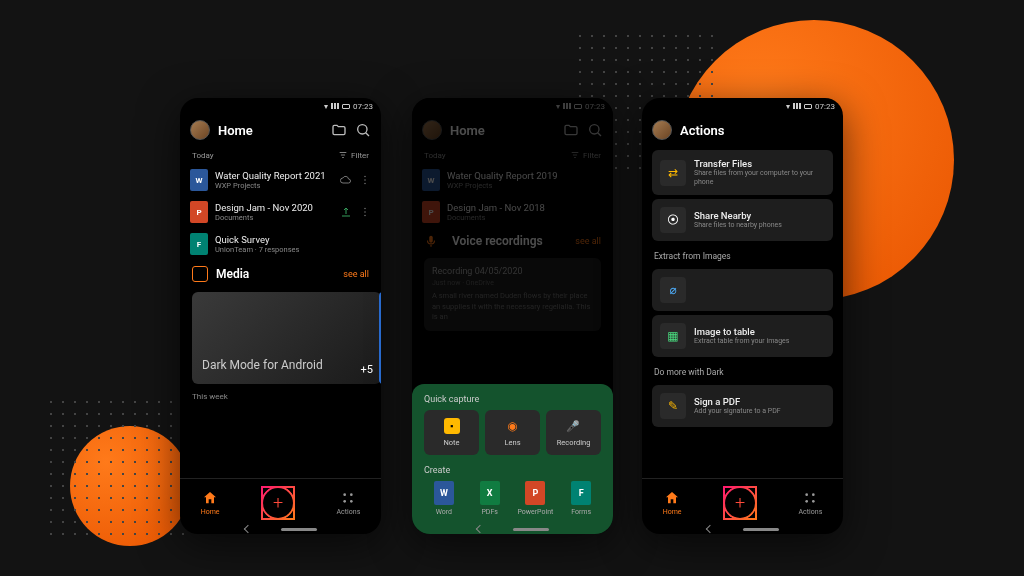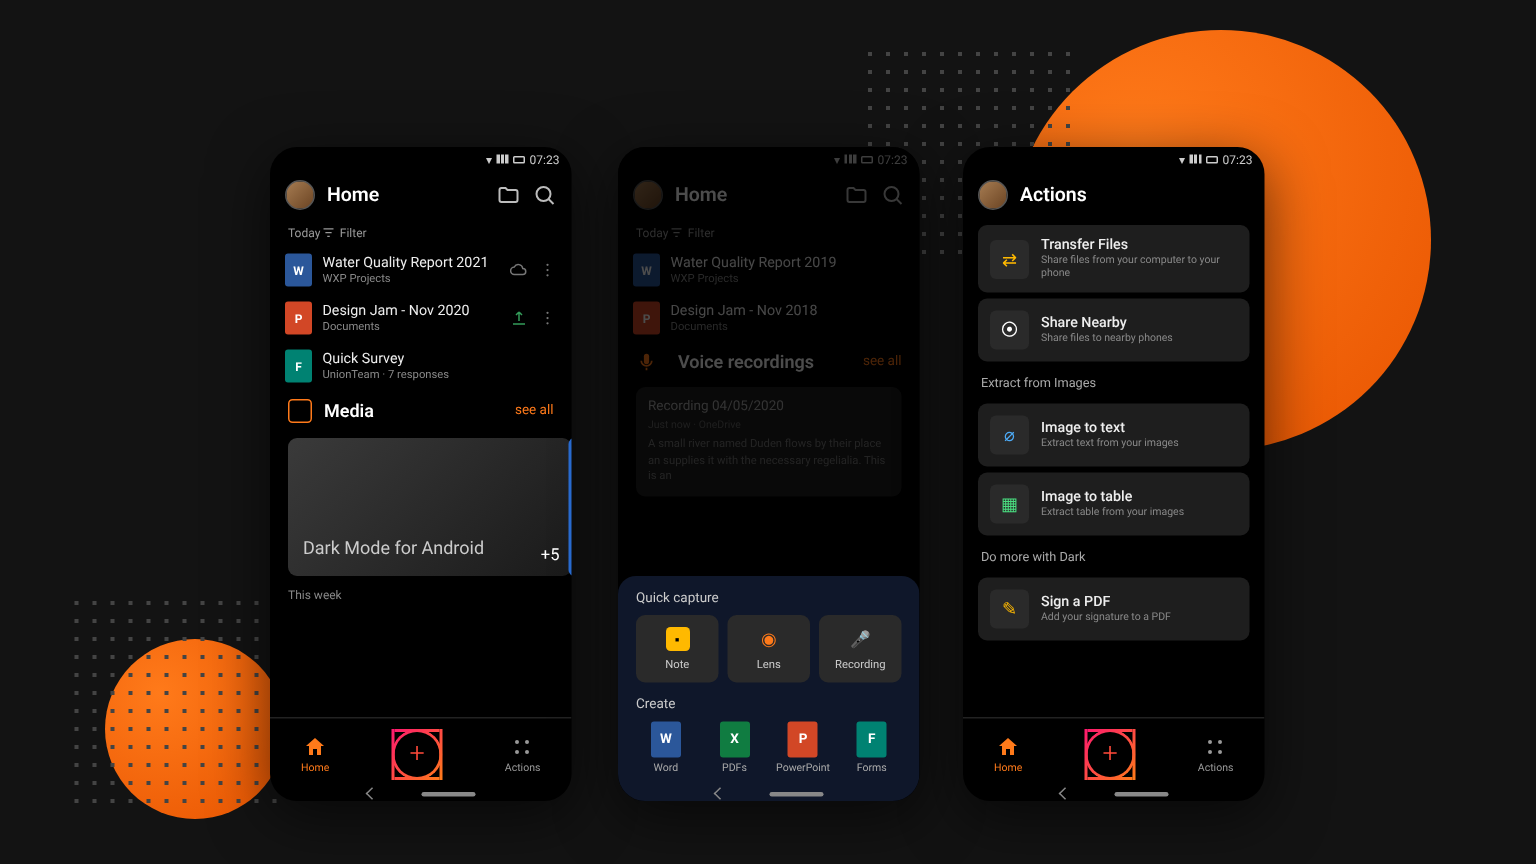--- a/index.html
+++ b/index.html
@@ -13,21 +13,21 @@
 .p1{left:180px;top:98px}
 .p2{left:412px;top:98px}
 .p3{left:642px;top:98px}
 .statusbar{height:16px;display:flex;justify-content:flex-end;align-items:center;padding:0 8px;gap:3px;font-size:8px;color:#ccc}
 .sig{display:inline-block;width:8px;height:6px;background:linear-gradient(to right,#ccc 2px,transparent 2px,transparent 3px,#ccc 3px,#ccc 5px,transparent 5px,transparent 6px,#ccc 6px)}
 .batt{width:8px;height:5px;border:1px solid #ccc;border-radius:1px}
 .header{display:flex;align-items:center;padding:6px 10px;gap:8px}
 .avatar{width:20px;height:20px;border-radius:50%;background:linear-gradient(135deg,#a67c52,#6b4423);border:1px solid #555}
 .header-title{font-size:13px;font-weight:600;flex:1}
 .hicon{width:16px;height:16px;opacity:.85}
-.section-row{display:flex;justify-content:flex-start;align-items:center;padding:4px 12px;font-size:8px;color:#999}
+.section-row{display:flex;justify-content:space-between;align-items:center;padding:4px 12px;font-size:8px;color:#999}
 .filter-ico{display:inline-flex;align-items:center;gap:3px}
 .file-row{display:flex;align-items:center;padding:5px 10px;gap:7px}
 .file-icon{width:18px;height:22px;border-radius:2px;display:flex;align-items:center;justify-content:center;font-size:8px;font-weight:bold;color:#fff}
 .fi-word{background:#2b579a}
 .fi-ppt{background:#d24726}
 .fi-forms{background:#008272}
 .file-info{flex:1;min-width:0}
 .file-title{font-size:9.5px;color:#eee;white-space:nowrap;overflow:hidden;text-overflow:ellipsis}
 .file-sub{font-size:7.5px;color:#888}
 .action-ico{width:12px;height:12px;opacity:.7}
@@ -48,21 +48,21 @@
 .fab::before{content:"";position:absolute;inset:-2px;border-radius:50%;border:2px solid transparent;background:linear-gradient(135deg,#ff1a6e,#ff7a1a) border-box;-webkit-mask:linear-gradient(#fff 0 0) padding-box,linear-gradient(#fff 0 0);-webkit-mask-composite:xor}
 .sysbar{position:absolute;bottom:2px;left:50%;transform:translateX(-50%);display:flex;gap:30px;align-items:center}
 .sysbar .back{width:6px;height:6px;border-left:1.5px solid #888;border-bottom:1.5px solid #888;transform:rotate(45deg)}
 .sysbar .pill{width:36px;height:3px;background:#888;border-radius:2px}
 .dim-overlay{position:absolute;inset:0;background:rgba(0,0,0,.7);pointer-events:none;z-index:5}
 .voice-sec{padding:6px 12px}
 .voice-card{margin:4px 12px;background:#1e1e1e;border-radius:6px;padding:8px}
 .voice-card-title{font-size:9px;color:#aaa;margin-bottom:3px}
 .voice-card-sub{font-size:7px;color:#666;margin-bottom:4px}
 .voice-card-body{font-size:7.5px;color:#777;line-height:1.4}
-.sheet{position:absolute;bottom:0;left:0;right:0;background:#0f172a;border-radius:12px 12px 0 0;padding:10px 12px 18px;z-index:10}
+.sheet{position:absolute;bottom:0;left:0;right:0;background:#14532d;border-radius:12px 12px 0 0;padding:10px 12px 18px;z-index:10}
 .sheet-label{font-size:9px;color:#ccc;margin-bottom:6px}
 .sheet-row{display:flex;gap:6px;margin-bottom:10px}
 .sheet-tile{flex:1;background:#2a2a2a;border-radius:6px;padding:8px 4px;display:flex;flex-direction:column;align-items:center;gap:4px}
 .sheet-tile-ico{width:16px;height:16px;border-radius:3px;display:flex;align-items:center;justify-content:center;font-size:9px}
 .ico-note{background:#ffb900;color:#000}
 .ico-lens{color:#ff7a1a;font-size:12px}
 .ico-rec{color:#4dabf7;font-size:11px}
 .sheet-tile-lbl{font-size:7.5px;color:#ccc}
 .create-row{display:flex;gap:6px}
 .create-tile{flex:1;display:flex;flex-direction:column;align-items:center;gap:3px}
@@ -312,24 +312,20 @@
   <div class="action-card">
     <div class="action-card-ico aci-nearby">⦿</div>
     <div class="action-card-info">
         <div class="action-card-title">Share Nearby</div>
         <div class="action-card-sub">Share files to nearby phones</div>
       </div>
   </div>
   <div class="action-section-label">Extract from Images</div>
   <div class="action-card">
     <div class="action-card-ico aci-imgtext">⌀</div>
-    <div class="action-card-info">
-        <div class="action-card-title">Image to text</div>
-        <div class="action-card-sub">Extract text from your images</div>
-      </div>
   </div>
   <div class="action-card">
     <div class="action-card-ico aci-imgtable">▦</div>
     <div class="action-card-info">
         <div class="action-card-title">Image to table</div>
         <div class="action-card-sub">Extract table from your images</div>
       </div>
   </div>
   <div class="action-section-label">Do more with Dark</div>
   <div class="action-card">

